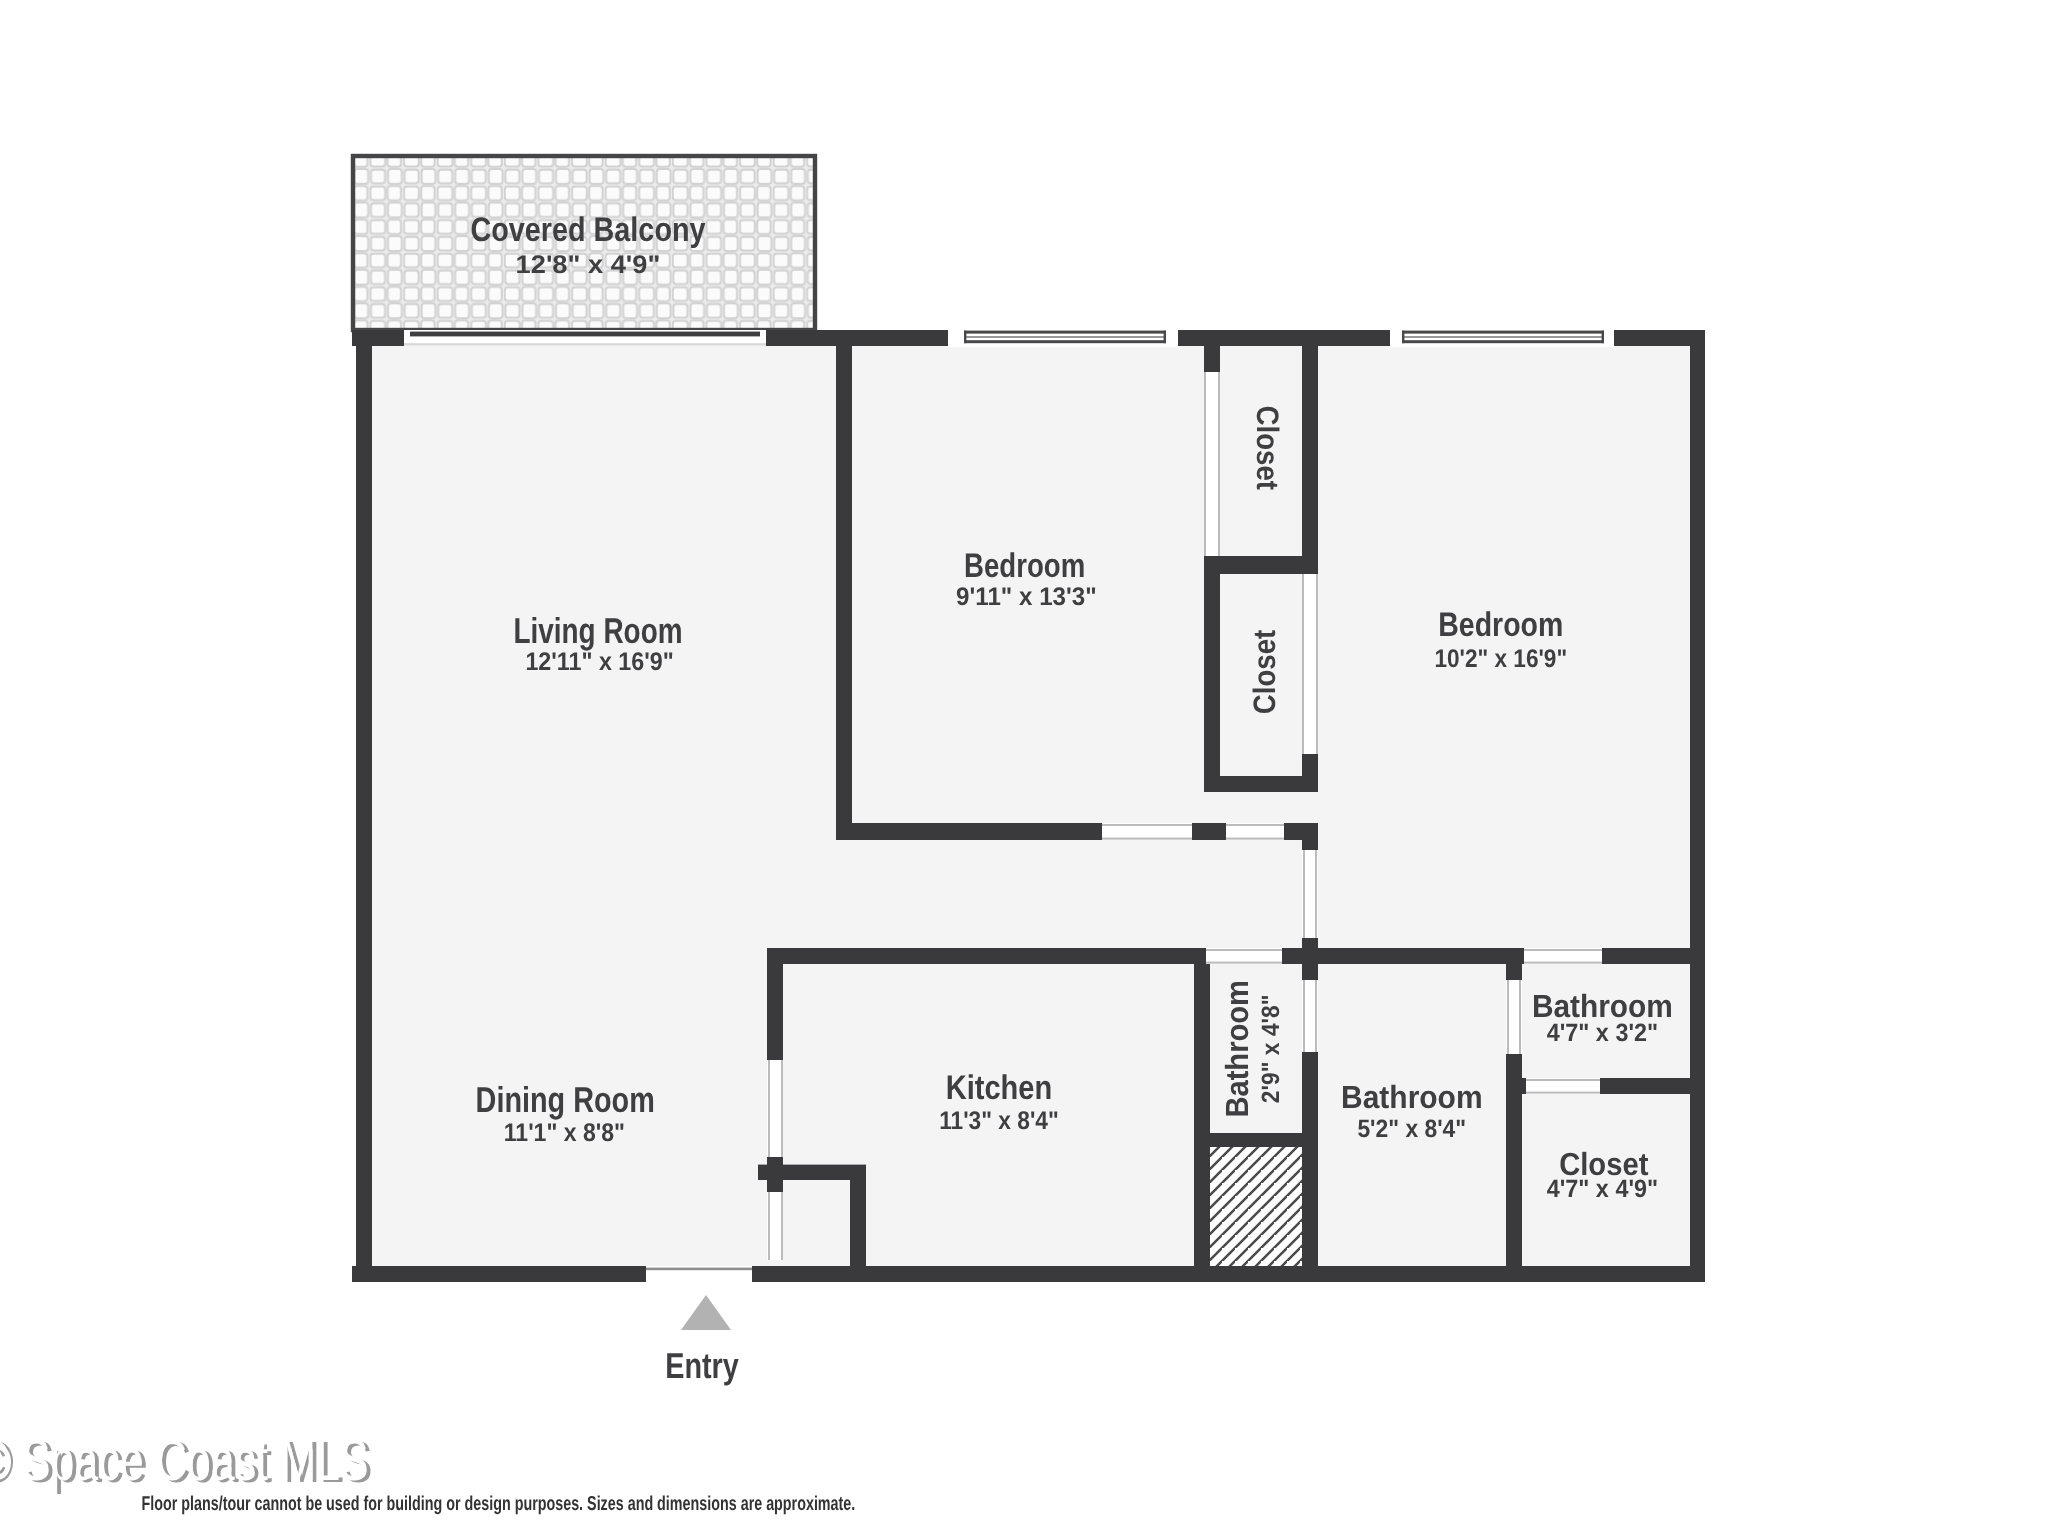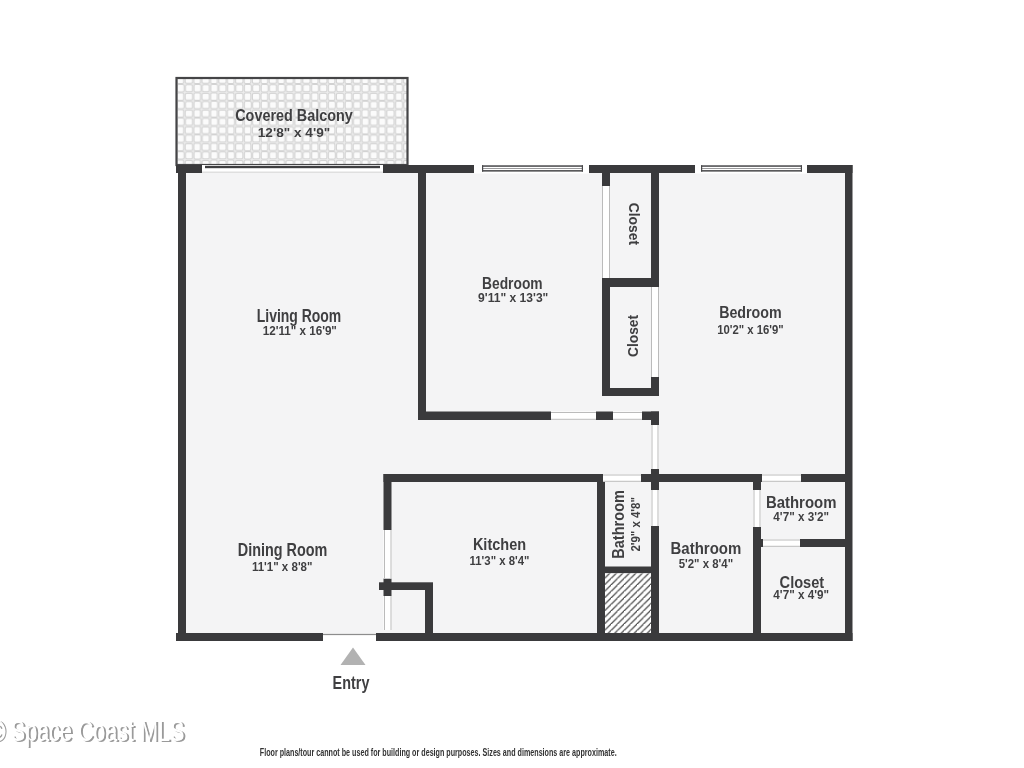--- a/index.html
+++ b/index.html
@@ -1,20 +1,20 @@
 <!DOCTYPE html>
 <html><head>
 <meta charset="utf-8">
 <style>
   html,body{margin:0;padding:0;width:1024px;height:768px;background:#ffffff;overflow:hidden;}
   *{font-family:"Liberation Sans", sans-serif;}
   .wm,.wm2{position:absolute;font-size:29px;white-space:nowrap;transform:scaleX(0.742);transform-origin:0 0;}
   .wm{left:-9.5px;top:716px;color:#9a9a9a;}
   .wm2{left:-11px;top:714.5px;color:#ffffff;}
-  .disc{position:absolute;top:746.5px;left:0;width:876px;text-align:center;font-size:10px;font-weight:bold;color:#333333;}
+  .disc{position:absolute;top:746.5px;left:0;width:876px;font-size:10px;font-weight:bold;color:#333333;}
   .disc span{display:inline-block;transform:scaleX(0.716);transform-origin:50% 50%;white-space:nowrap;}
 </style>
 </head>
 <body>
 <svg width="1024" height="768" viewBox="0 0 1024 768">
 <defs>
   <pattern id="tile" width="16.8" height="16.8" patternUnits="userSpaceOnUse">
     <rect width="16.8" height="16.8" fill="#ececec"></rect>
     <rect x="0.7" y="0.8" width="7.0" height="6.9" rx="1.5" fill="#fbfbfb" stroke="#d2d2d2" stroke-width="1"></rect>
     <rect x="9.2" y="0.5" width="6.9" height="7.4" rx="1.5" fill="#fbfbfb" stroke="#d2d2d2" stroke-width="1"></rect>

